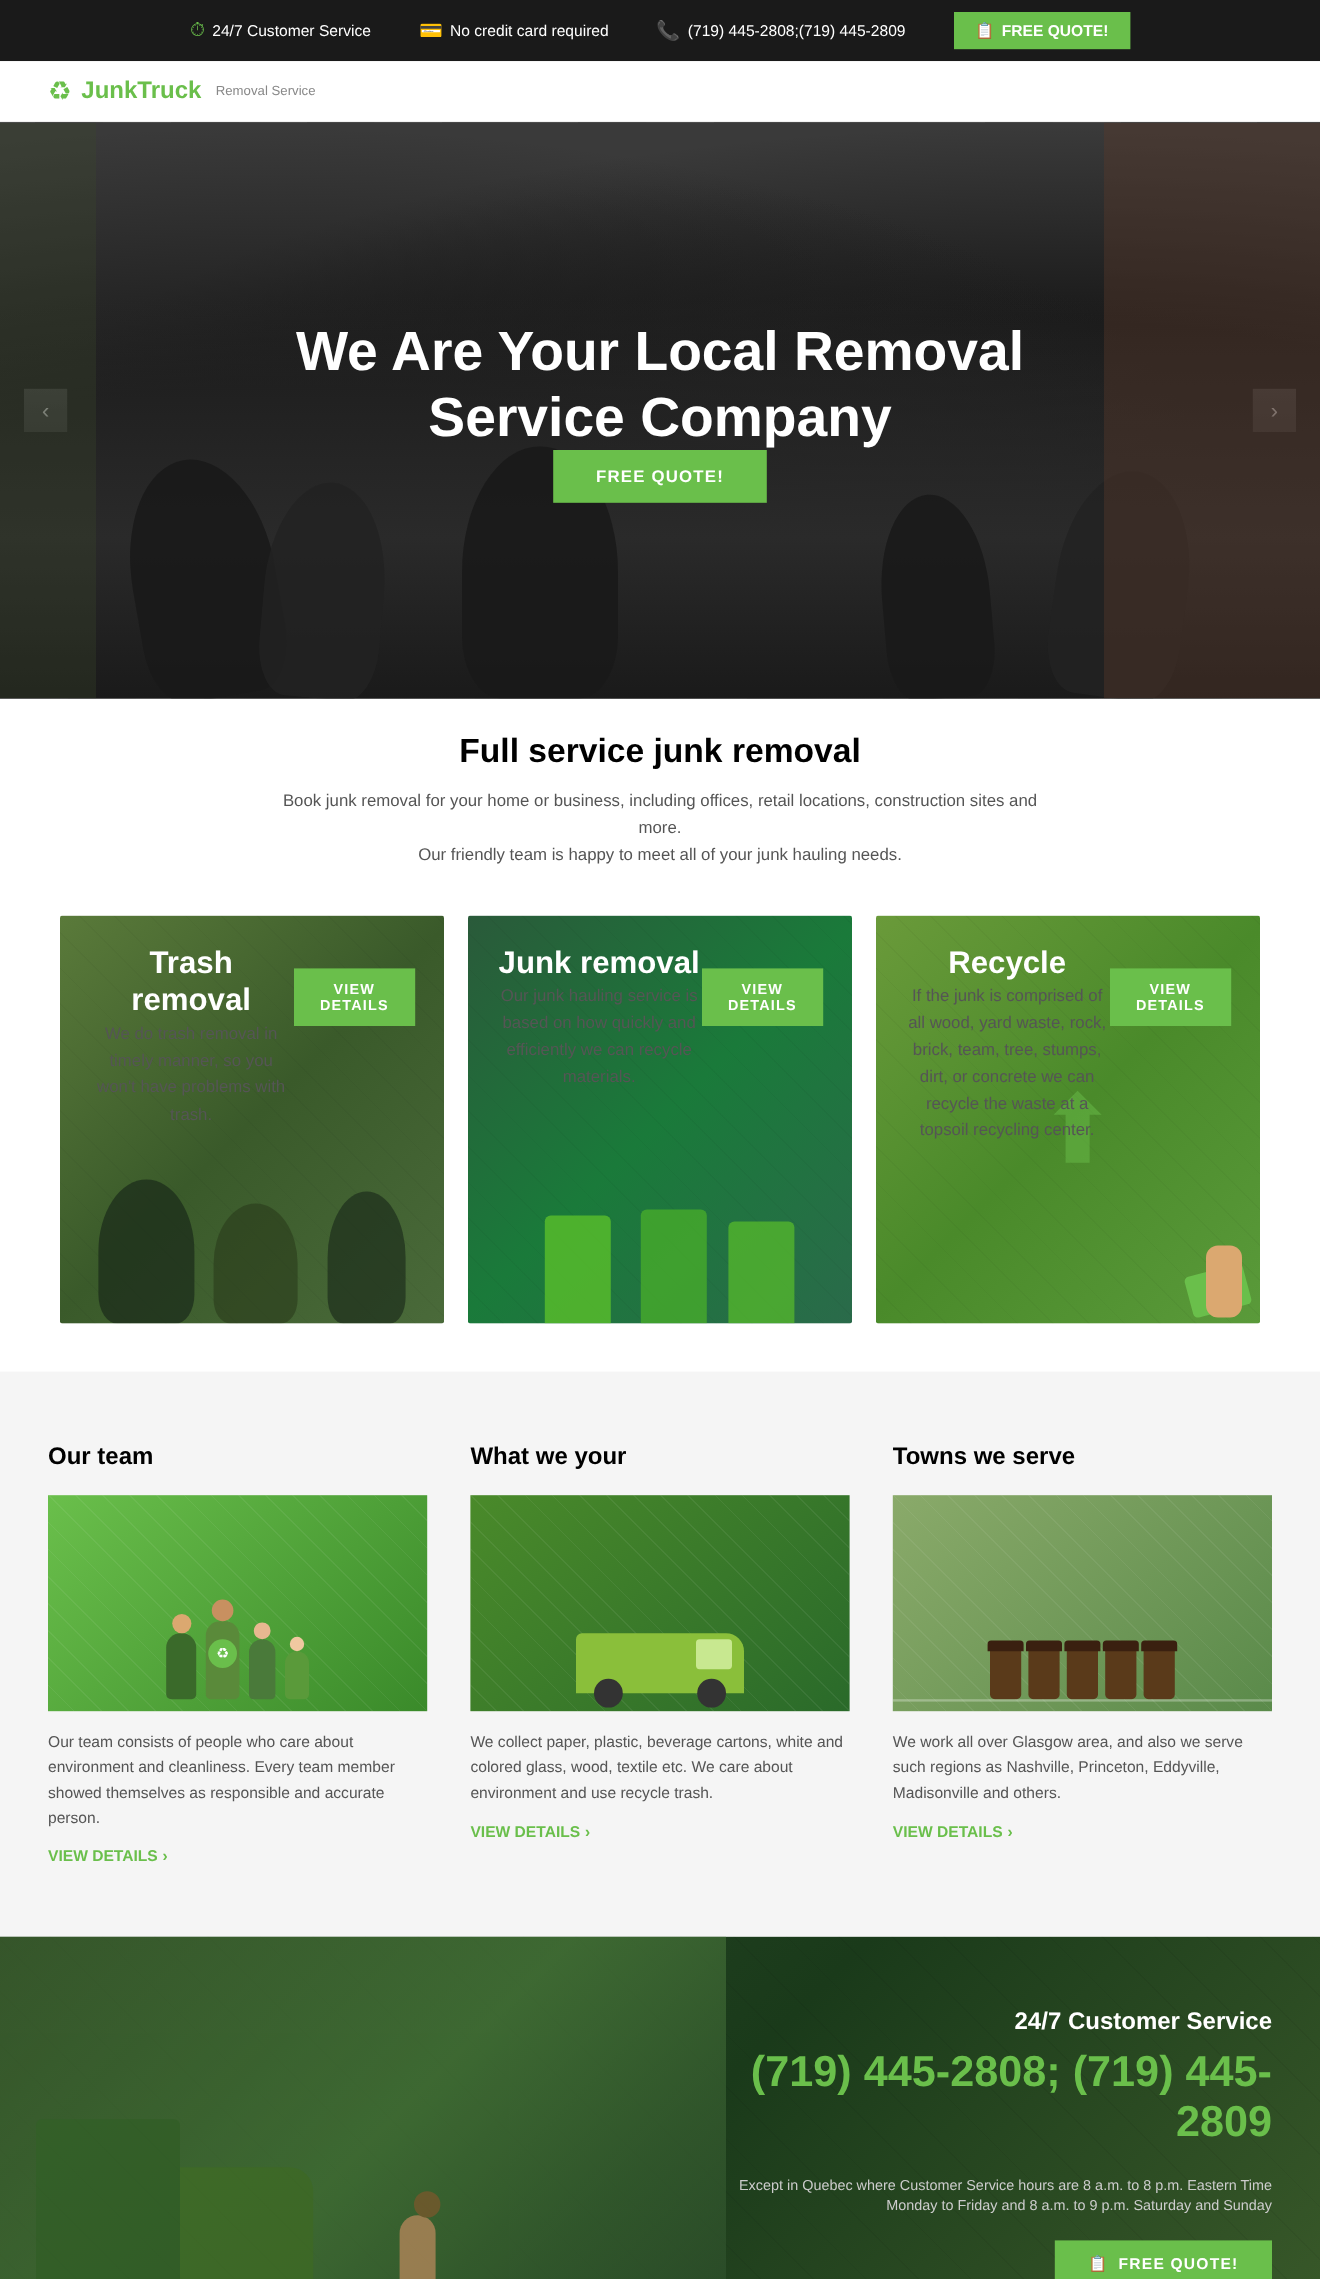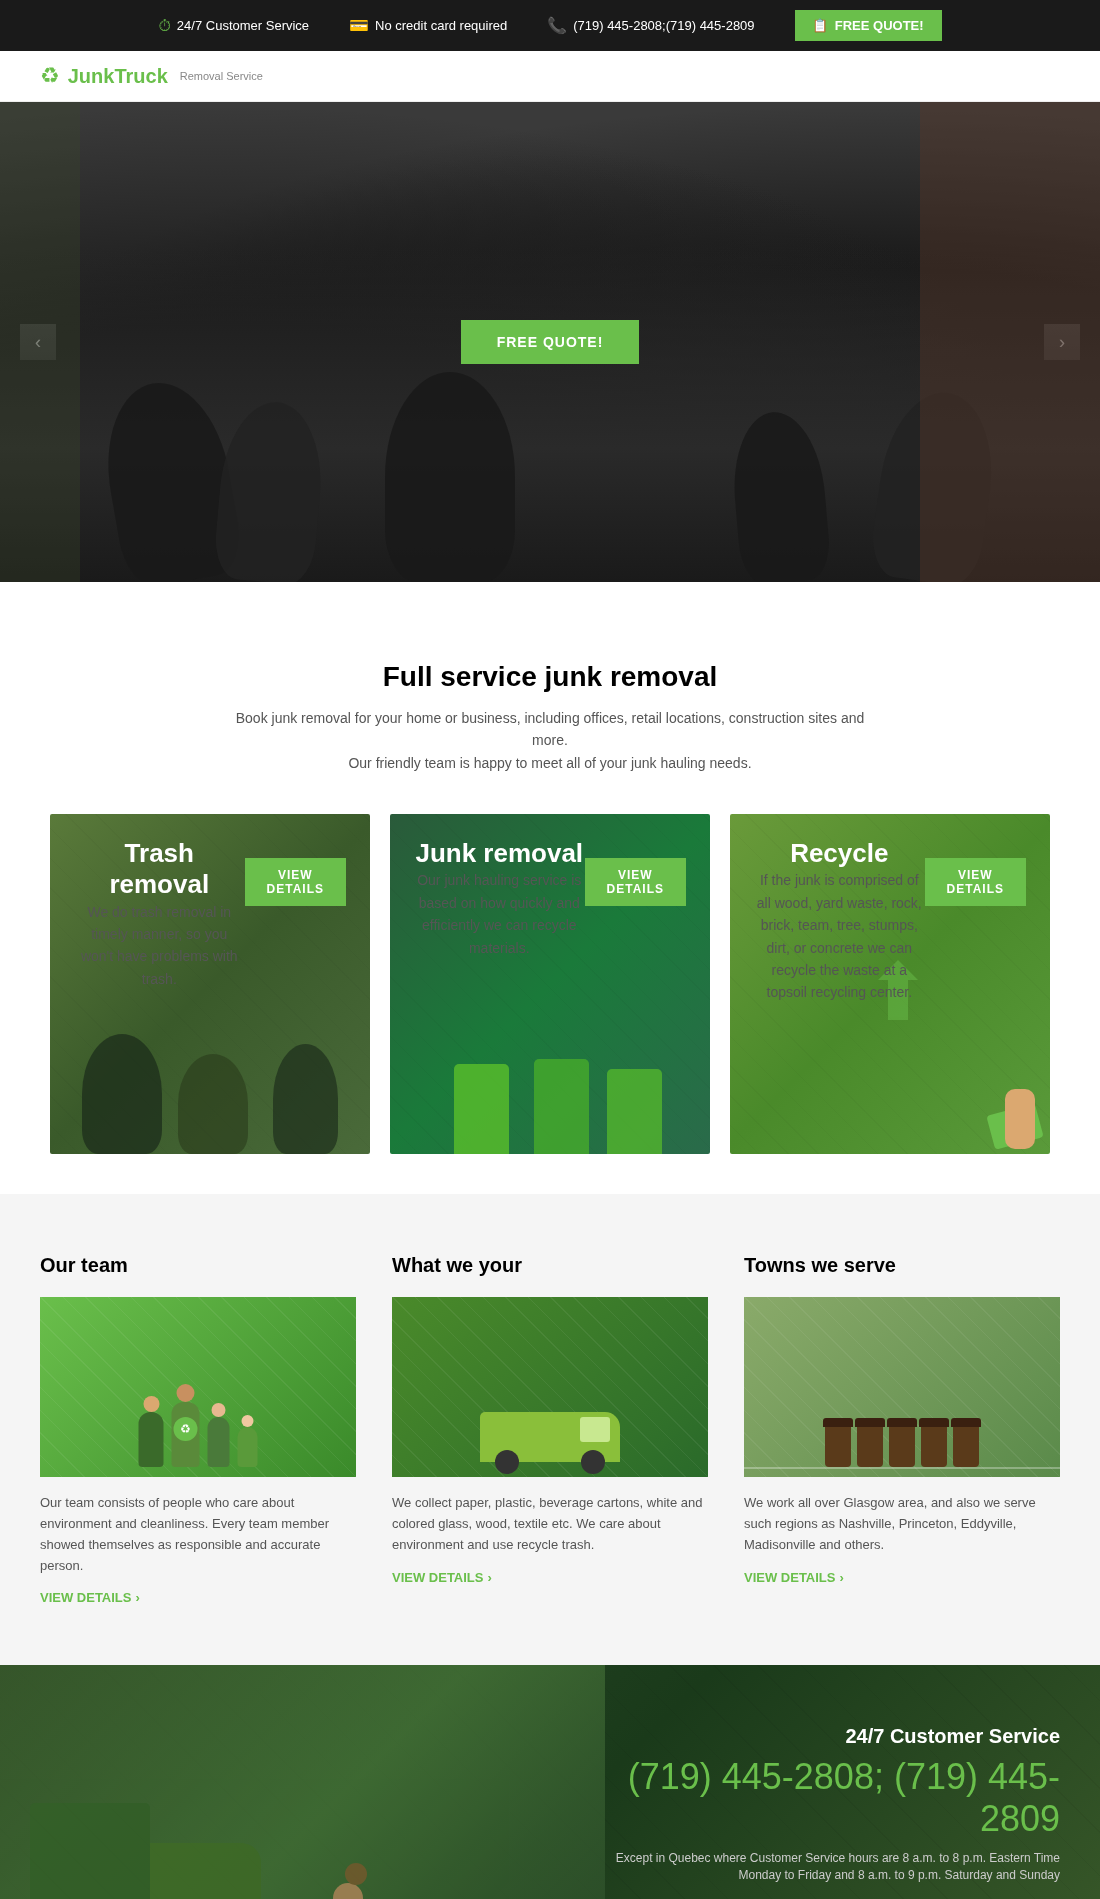--- a/index.html
+++ b/index.html
@@ -101,21 +101,21 @@
       border: none;
       width: 36px; height: 36px;
       font-size: 18px;
       cursor: pointer;
       display: flex; align-items: center; justify-content: center;
     }
     .hero-arrow.left { left: 20px; }
     .hero-arrow.right { right: 20px; }
 
     
-    .services-section { padding: 79px 40px 40px; text-align: center; background: #fff; }
+    .services-section { padding: 28px 40px 40px; text-align: center; background: #fff; }
     .services-section h2 { font-size: 28px; font-weight: bold; margin-bottom: 14px; }
     .services-section p { font-size: 14px; color: #555; line-height: 1.6; max-width: 650px; margin: 0 auto 40px; }
     .service-cards { display: flex; gap: 20px; justify-content: center; }
     .service-card {
       position: relative;
       width: 320px;
       height: 340px;
       overflow: hidden;
       border-radius: 2px;
     }
@@ -207,21 +207,21 @@
       background: linear-gradient(135deg, #3a5a2a 0%, #4a7a3a 50%, #2a4a2a 100%);
       opacity: 0.7;
     }
     .cta-content {
       position: relative; z-index: 2;
       text-align: right;
       color: #fff;
       max-width: 450px;
     }
     .cta-content h3 { font-size: 20px; margin-bottom: 8px; }
-    .cta-phone { font-size: 36px; font-weight: normal; color: #6abf4b; margin-bottom: 10px; }
+    .cta-phone { font-size: 36px; font-weight: bold; color: #6abf4b; margin-bottom: 24px; }
     .cta-note { font-size: 12px; color: #ccc; line-height: 1.4; margin-bottom: 20px; }
     .cta-btn {
       background: #6abf4b;
       color: #fff;
       border: none;
       padding: 12px 28px;
       font-size: 13px;
       font-weight: bold;
       cursor: pointer;
       letter-spacing: 1px;
@@ -271,20 +271,21 @@
     <div style="position:absolute;bottom:0;left:0;right:0;height:70%;background:linear-gradient(to top, #1a1a1a 0%, #2a2a2a 40%, transparent 100%);"></div>
     <div style="position:absolute;bottom:0;left:10%;width:120px;height:200px;background:#1a1a1a;border-radius:60% 60% 30% 30%;opacity:0.9;transform:rotate(-10deg);"></div>
     <div style="position:absolute;bottom:0;left:20%;width:100px;height:180px;background:#222;border-radius:60% 60% 30% 30%;opacity:0.85;transform:rotate(5deg);"></div>
     <div style="position:absolute;bottom:0;left:35%;width:130px;height:210px;background:#1a1a1a;border-radius:60% 60% 30% 30%;opacity:0.9;"></div>
     <div style="position:absolute;bottom:0;right:10%;width:110px;height:190px;background:#222;border-radius:60% 60% 30% 30%;opacity:0.85;transform:rotate(8deg);"></div>
     <div style="position:absolute;bottom:0;right:25%;width:90px;height:170px;background:#1a1a1a;border-radius:60% 60% 30% 30%;opacity:0.9;transform:rotate(-5deg);"></div>
     <div style="position:absolute;top:0;right:0;width:180px;height:100%;background:#5a3a2a;opacity:0.4;"></div>
     <div style="position:absolute;top:0;left:0;width:80px;height:100%;background:#3a4a2a;opacity:0.3;"></div>
   </div>
   <div class="hero-content">
+    <h1>We Are Your Local Removal Service Company</h1>
     <button class="hero-btn">FREE QUOTE!</button>
   </div>
   <button class="hero-arrow left">‹</button>
   <button class="hero-arrow right">›</button>
 </section>
 
 <section class="services-section">
   <h2>Full service junk removal</h2>
   <p style="white-space:pre-line;">Book junk removal for your home or business, including offices, retail locations, construction sites and more.
 Our friendly team is happy to meet all of your junk hauling needs.</p>

